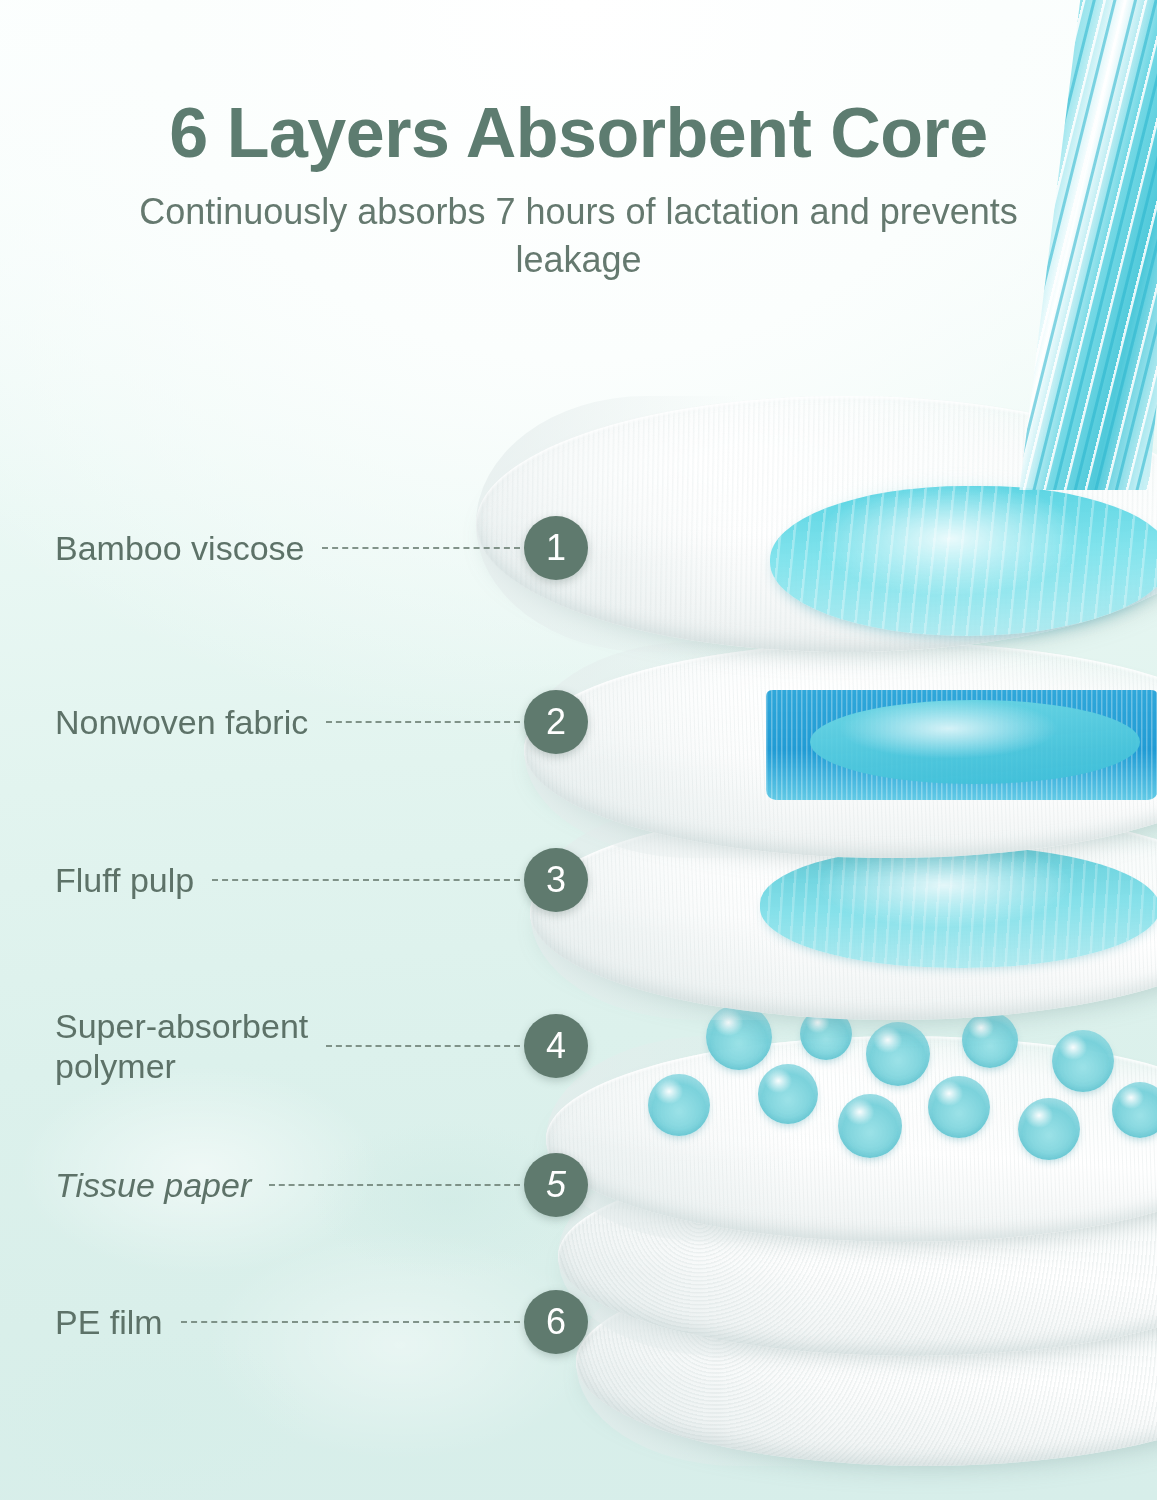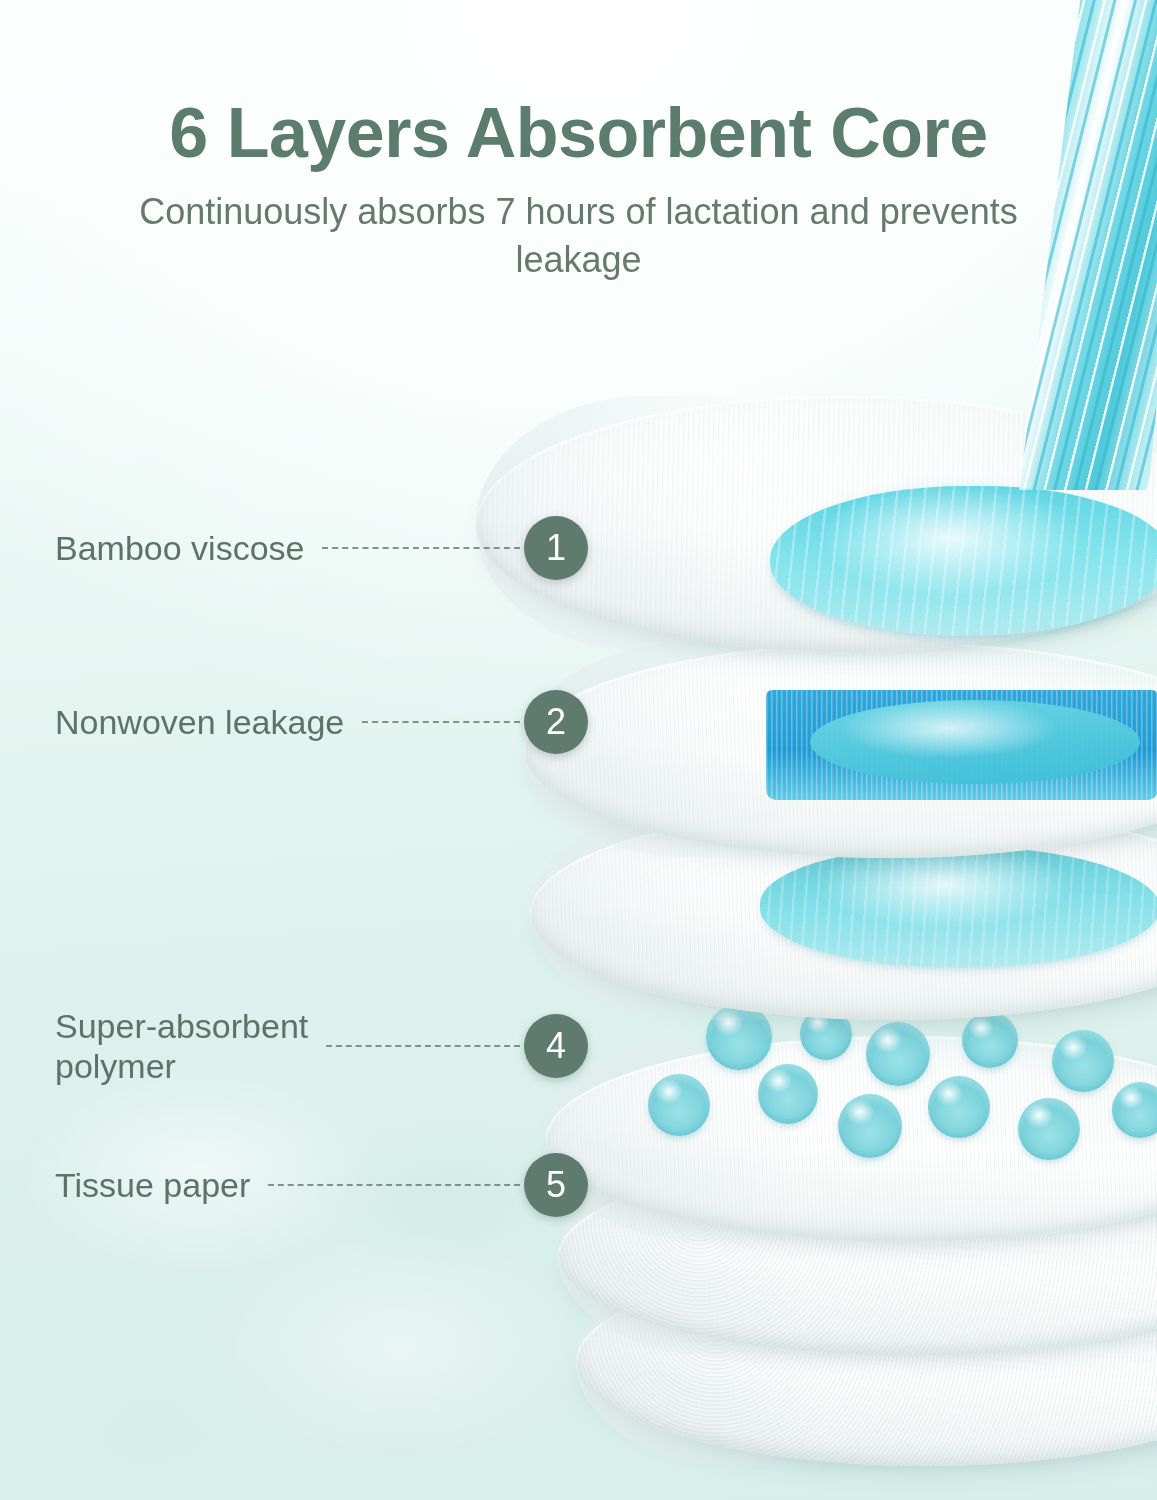--- a/index.html
+++ b/index.html
@@ -263,34 +263,44 @@
 
   <div class="callouts">
 
     <div class="row" style="left:55px;top:516px;width:533px;">
       <span class="lbl">Bamboo viscose</span>
       <span class="dash" style="flex:1 1 auto;margin:0 4px 0 18px;"></span>
       <span class="badge">1</span>
     </div>
 
     <div class="row" style="left:55px;top:690px;width:533px;">
-      <span class="lbl">Nonwoven leakage</span>
+      <span class="lbl">Nonwoven fabric</span>
       <span class="dash" style="flex:1 1 auto;margin:0 4px 0 18px;"></span>
       <span class="badge">2</span>
     </div>
 
+    <div class="row" style="left:55px;top:848px;width:533px;">
+      <span class="lbl">Fluff pulp</span>
+      <span class="dash" style="flex:1 1 auto;margin:0 4px 0 18px;"></span>
+      <span class="badge">3</span>
+    </div>
 
     <div class="row" style="left:55px;top:1006px;width:533px;align-items:center;">
       <span class="lbl">Super-absorbent
 polymer</span>
       <span class="dash" style="flex:1 1 auto;margin:0 4px 0 18px;"></span>
       <span class="badge">4</span>
     </div>
 
-    <div class="row" style="left:55px;top:1153px;width:533px;">
+    <div class="row" style="left:55px;top:1153px;width:533px;font-style:italic;">
       <span class="lbl">Tissue paper</span>
       <span class="dash" style="flex:1 1 auto;margin:0 4px 0 18px;"></span>
       <span class="badge">5</span>
     </div>
 
+    <div class="row" style="left:55px;top:1290px;width:533px;">
+      <span class="lbl">PE film</span>
+      <span class="dash" style="flex:1 1 auto;margin:0 4px 0 18px;"></span>
+      <span class="badge">6</span>
+    </div>
 
   </div>
 </div>
 
 </body></html>

